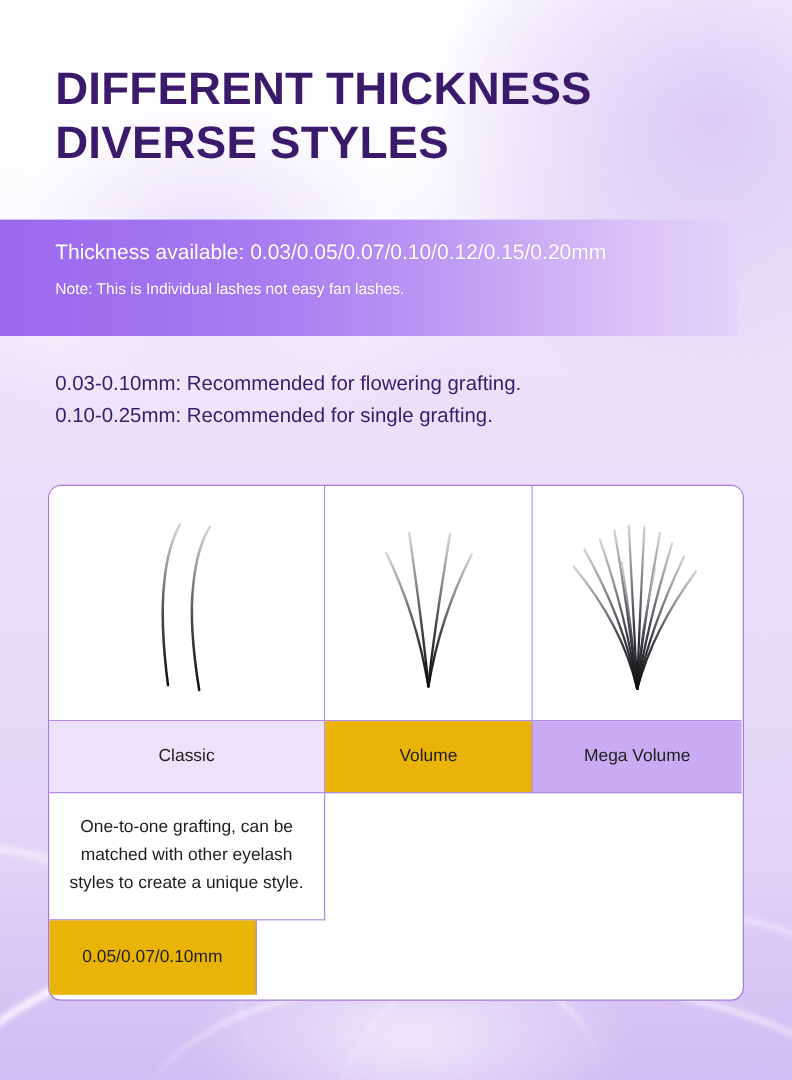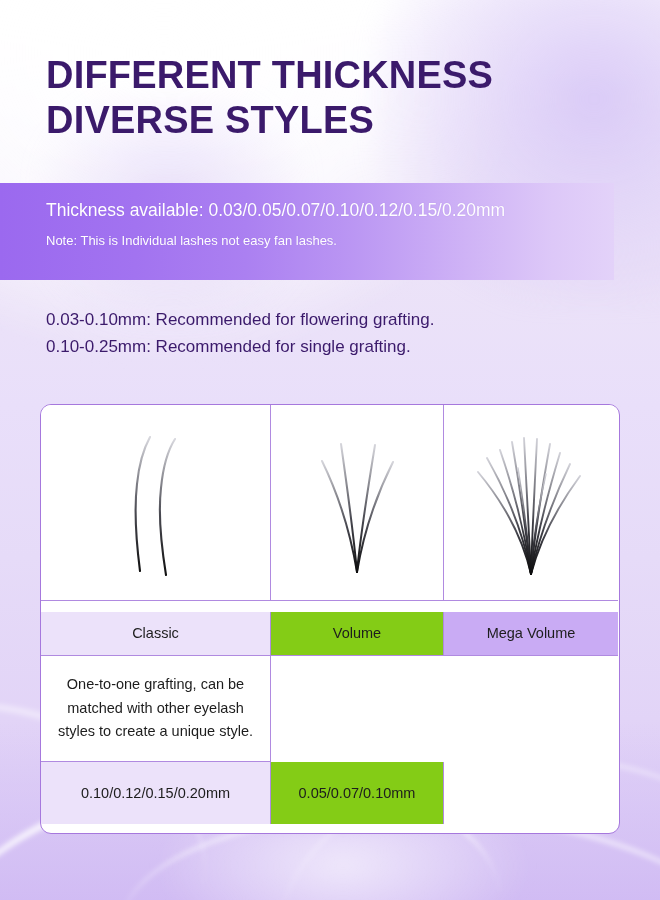--- a/index.html
+++ b/index.html
@@ -213,21 +213,21 @@
     height: 430px;
     border: 1.6px solid #a678dd;
     border-radius: 11px;
     background: #ffffff;
     overflow: hidden;
   }
 
   .row { display: flex; width: 100%; }
 
   .row-images { height: 196px; }
-  .row-labels { height: 44px; margin-top: 11px; }
+  .row-labels { height: 60px; }
   .row-desc   { height: 106px; gap: 36px; }
   .row-specs  { height: 62px; }
 
   .cell {
     display: flex;
     align-items: center;
     justify-content: center;
     text-align: center;
     border-right: 1.4px solid #b08ae0;
     border-bottom: 1.4px solid #b08ae0;
@@ -237,21 +237,21 @@
   .row-specs .cell { border-bottom: none; }
 
   .c1 { width: 230px; }
   .c2 { width: 173px; }
   .c3 { width: 174px; }
   .c23 { width: 347px; }
 
   .row-images .cell { background: #ffffff; }
 
   .fill-1 { background: #ece2fa; }
-  .fill-2 { background: #84cc16; }
+  .fill-2 { background: #eab308; }
   .fill-3 { background: #c9abf4; }
 
   .label-txt {
     color: #1d1d1d;
     font-size: 14.5px;
     line-height: 1.3;
   }
   .desc-txt {
     color: #1d1d1d;
     font-size: 14.5px;
@@ -376,22 +376,19 @@
       </div>
     </div>
 
     <div class="row row-desc">
       <div class="cell c1">
         <span class="desc-txt">One-to-one grafting, can be matched with other eyelash styles to create a unique style.</span>
       </div>
     </div>
 
     <div class="row row-specs">
-      <div class="cell c1 fill-1">
-        <span class="spec-txt">0.10/0.12/0.15/0.20mm</span>
-      </div>
       <div class="cell c2 fill-2">
         <span class="spec-txt">0.05/0.07/0.10mm</span>
       </div>
     </div>
 
   </div>
 </div>
 
 </body></html>

